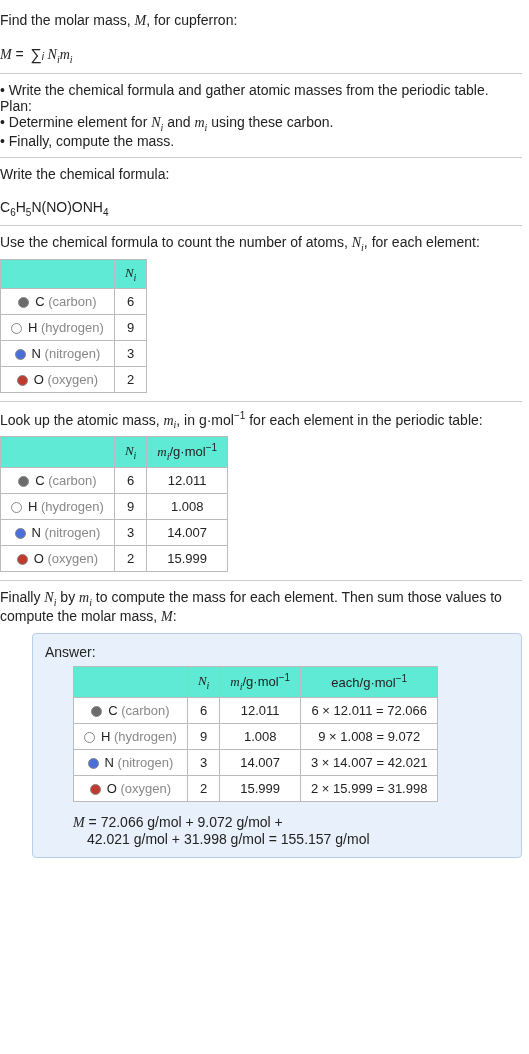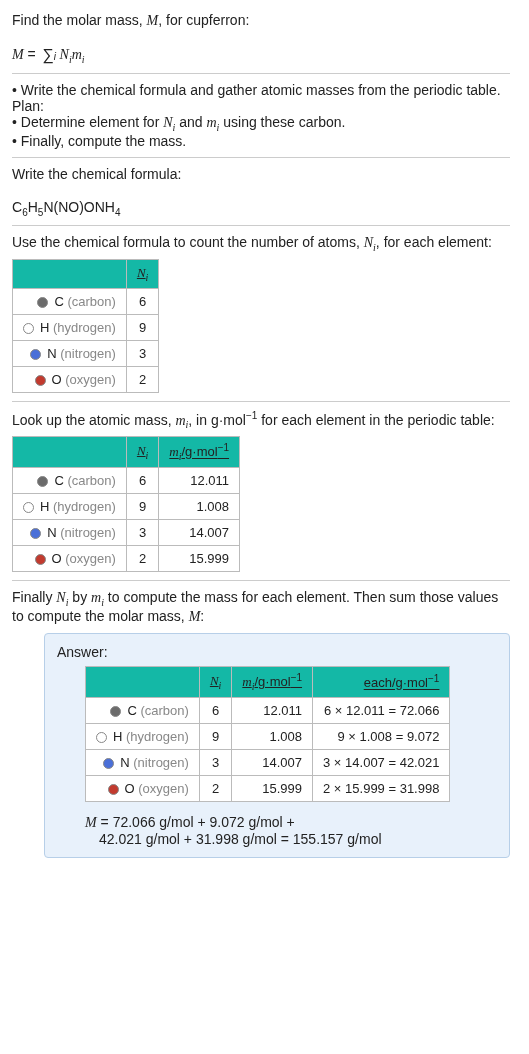--- a/index.html
+++ b/index.html
@@ -1,25 +1,25 @@
 <!DOCTYPE html>
 <html><head>
 <meta charset="utf-8">
 <style>
   html,body{margin:0;padding:0;background:#fff;font-family:"Segoe UI",Arial,sans-serif;color:#222;font-size:14px;}
-  .page{width:522px;min-height:1054px;padding:4px 12px;box-sizing:border-box;}
+  .page{width:522px;min-height:1054px;padding:4px 0;box-sizing:border-box;}
   .section{border-bottom:1px solid #ccc;padding:8px 0;}
   .nobd{border-bottom:none;}
   .math{font-style:italic;font-family:Georgia,"Times New Roman",serif;}
   .sub{font-size:10px;vertical-align:sub;}
   .sup{font-size:10px;vertical-align:super;}
   table{border-collapse:collapse;margin-top:6px;}
-  th,td{border:1px solid #bbb;padding:5px 10px;text-align:right;font-size:13px;}
+  th,td{border:1px solid #bbb;padding:5px 10px;text-align:center;font-size:13px;}
   th{font-weight:normal;}
-  .hdr{background:#14b8a6;text-decoration:underline;}
+  .hdr{background:#5eead4;}
   .gray{color:#888;}
   .swatch{display:inline-block;width:9px;height:9px;border-radius:50%;margin-right:6px;border:1px solid #888;vertical-align:middle;}
   .answer{background:#e8f1fb;border:1px solid #b7cfe8;border-radius:4px;padding:10px 12px;margin-top:8px;margin-left:32px;}
   .answer table{background:#fff;}
   .formula-line{margin-top:17px;}
   .sigma{display:inline-block;vertical-align:middle;text-align:center;line-height:1;}
   .sigma .top{font-size:10px;visibility:hidden;}
   .sigma .mid{font-size:16px;}
   .sigma .bot{font-size:10px;font-style:italic;}
   .indent{padding-left:28px;}

